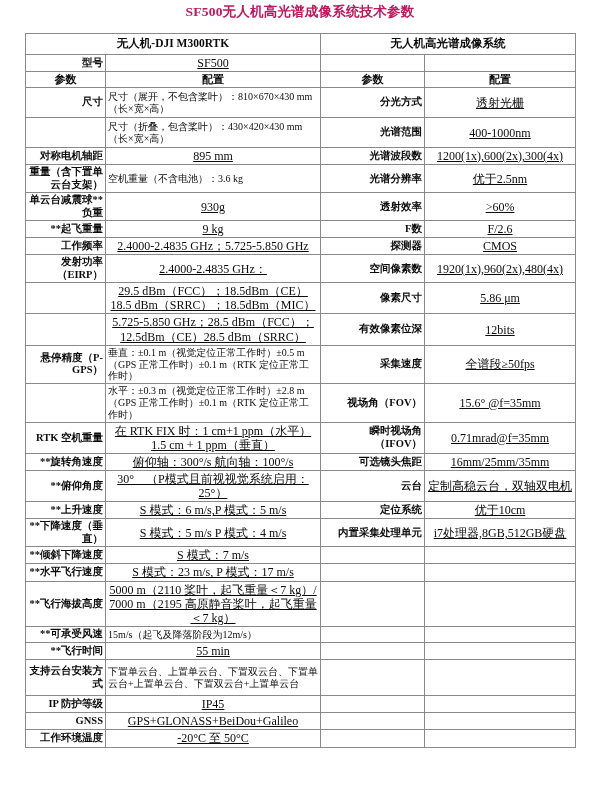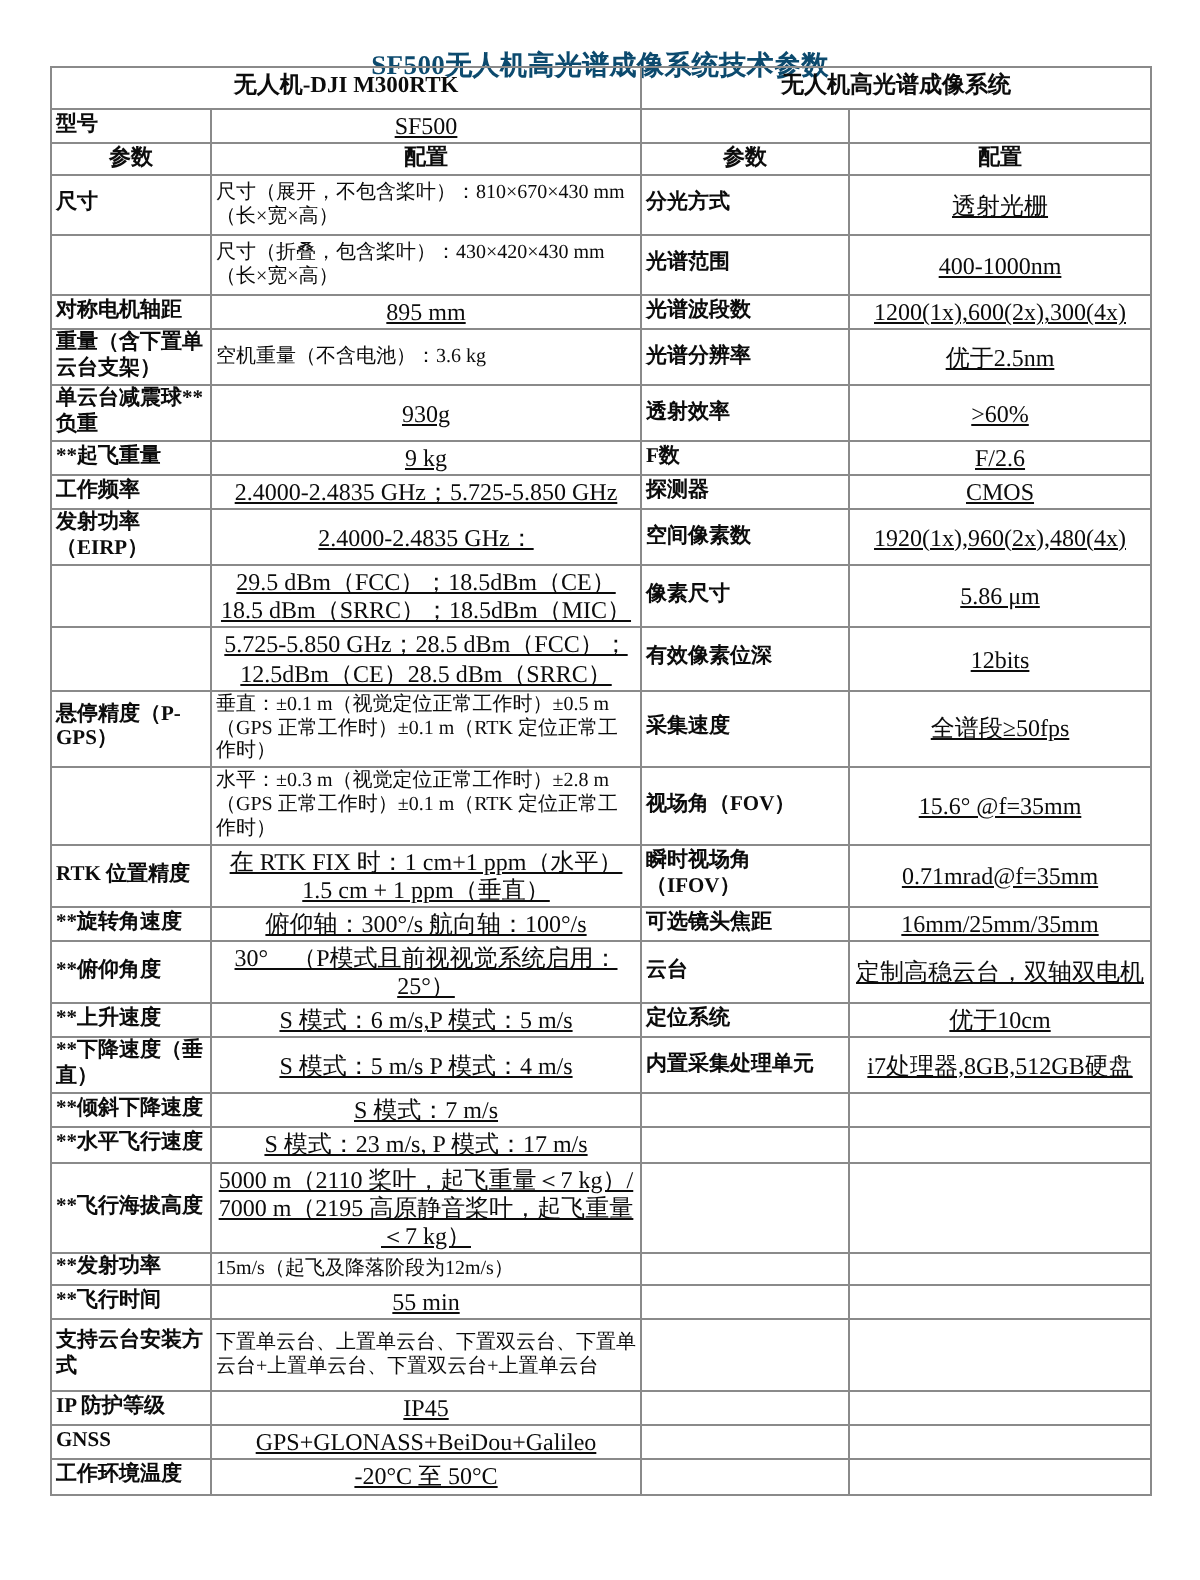--- a/index.html
+++ b/index.html
@@ -10,28 +10,28 @@
     font-family: "Liberation Serif", "DejaVu Serif", serif;
     overflow: hidden;
   }
   #page {
     position: relative;
     width: 600px; height: 790px;
     background: #ffffff;
   }
   #doc-title {
     position: absolute;
-    left: 0; top: 24px;
+    left: 0; top: 3px;
     width: 600px;
     text-align: center;
     font-family: "Liberation Serif", "DejaVu Serif", serif;
     font-weight: bold;
     font-size: 13.5px;
     letter-spacing: 0.2px;
-    color: #0c4a6e;
+    color: #be185d;
   }
   #spec-table {
     position: absolute;
     left: 25px; top: 33px;
     width: 550px;
     border-collapse: collapse;
     table-layout: fixed;
   }
   #spec-table td {
     border: 1px solid #8a8a8a;
@@ -55,21 +55,21 @@
     height: 21px;
     margin-top: 27px;
   }
   .hd {
     text-align: center;
     font-weight: bold;
     font-size: 11px;
     height: 16px;
   }
   .lbl {
-    text-align: left;
+    text-align: right;
     font-weight: bold;
     font-size: 10.5px;
   }
   .val {
     text-align: center;
     font-size: 12px;
     font-family: "Liberation Serif", "DejaVu Serif", serif;
     text-decoration: underline;
   }
   .val-cn {
@@ -176,21 +176,21 @@
           <td class="lbl">采集速度</td>
           <td class="val">全谱段≥50fps</td>
         </tr>
         <tr style="height: 38px;">
           <td class="lbl"></td>
           <td class="val-cn">水平：±0.3 m（视觉定位正常工作时）±2.8 m（GPS 正常工作时）±0.1 m（RTK 定位正常工作时）</td>
           <td class="lbl">视场角（FOV）</td>
           <td class="val">15.6° @f=35mm</td>
         </tr>
         <tr style="height: 26px;">
-          <td class="lbl">RTK 位置精度</td>
+          <td class="lbl">RTK 空机重量</td>
           <td class="val">在 RTK FIX 时：1 cm+1 ppm（水平）1.5 cm + 1 ppm（垂直）</td>
           <td class="lbl">瞬时视场角（IFOV）</td>
           <td class="val">0.71mrad@f=35mm</td>
         </tr>
         <tr style="height: 16px;">
           <td class="lbl">**旋转角速度</td>
           <td class="val">俯仰轴：300°/s 航向轴：100°/s</td>
           <td class="lbl">可选镜头焦距</td>
           <td class="val">16mm/25mm/35mm</td>
         </tr>
@@ -224,21 +224,21 @@
           <td class="lbl"></td>
           <td class="val"></td>
         </tr>
         <tr style="height: 36px;">
           <td class="lbl">**飞行海拔高度</td>
           <td class="val">5000 m（2110 桨叶，起飞重量＜7 kg）/ 7000 m（2195 高原静音桨叶，起飞重量＜7 kg）</td>
           <td class="lbl"></td>
           <td class="val"></td>
         </tr>
         <tr style="height: 16px;">
-          <td class="lbl">**发射功率</td>
+          <td class="lbl">**可承受风速</td>
           <td class="val-cn">15m/s（起飞及降落阶段为12m/s）</td>
           <td class="lbl"></td>
           <td class="val"></td>
         </tr>
         <tr style="height: 16px;">
           <td class="lbl">**飞行时间</td>
           <td class="val">55 min</td>
           <td class="lbl"></td>
           <td class="val"></td>
         </tr>

